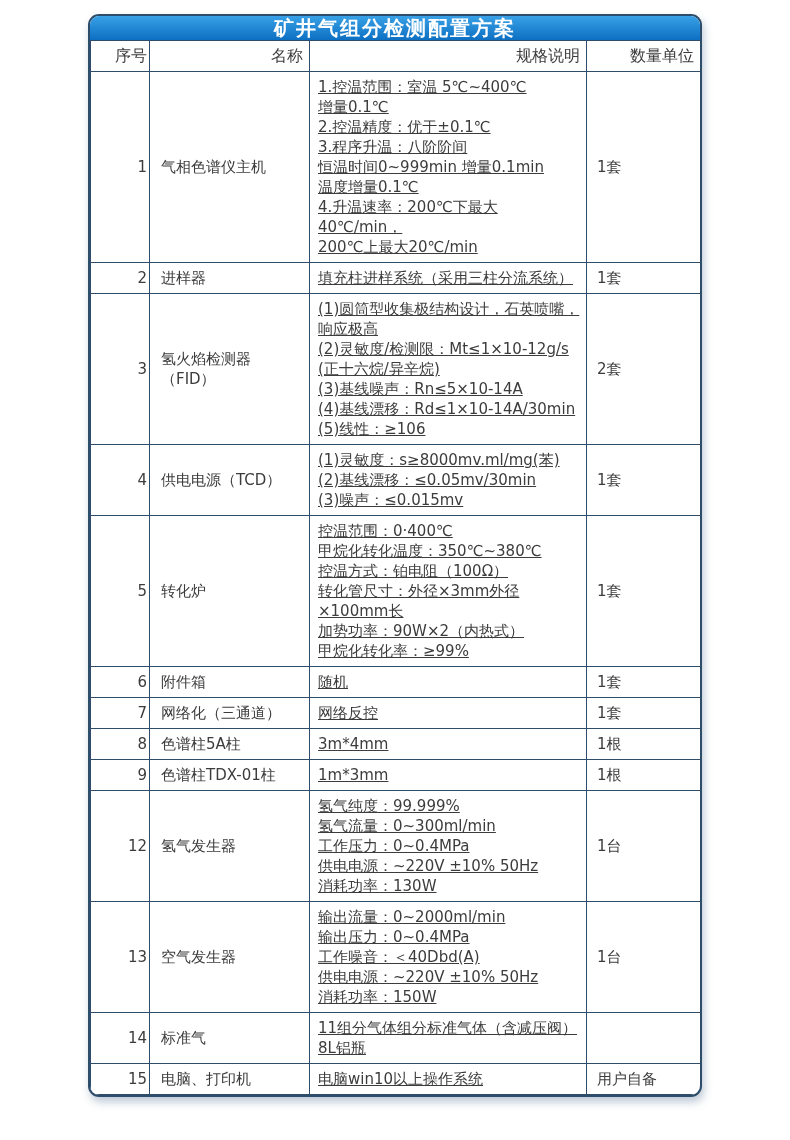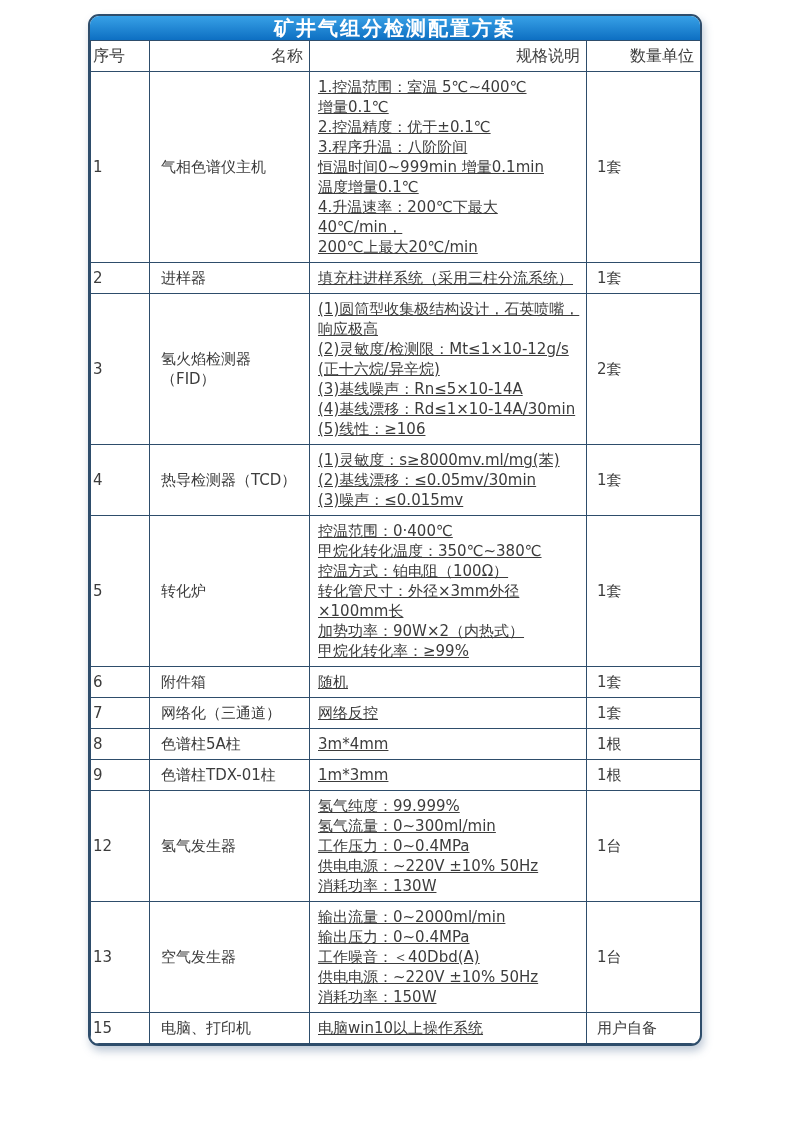--- a/index.html
+++ b/index.html
@@ -54,21 +54,21 @@
     height: 31px;
     padding: 4px 6px;
   }
 
   .spec-table td {
     font-size: 15px;
     line-height: 20px;
     padding: 5px 4px;
   }
 
-  th.col-no, td.col-no { text-align: left; padding-left: 2px; padding-right: 2px; margin-top: 29px; }
+  th.col-no, td.col-no { text-align: right; padding-left: 2px; padding-right: 2px; margin-top: 29px; }
   th.col-name, td.col-name { padding-left: 11px; }
   th.col-spec, td.col-spec { padding-left: 8px; }
   th.col-qty,  td.col-qty  { padding-left: 10px; }
 
   td.col-spec { white-space: pre-line; text-decoration: underline; }
 
   
   .spec-table td { min-height: 31px; }
 </style>
 </head>
@@ -119,21 +119,21 @@
 响应极高
 (2)灵敏度/检测限：Mt≤1×10-12g/s
 (正十六烷/异辛烷)
 (3)基线噪声：Rn≤5×10-14A
 (4)基线漂移：Rd≤1×10-14A/30min
 (5)线性：≥106</td>
           <td class="col-qty">2套</td>
         </tr>
         <tr>
           <td class="col-no">4</td>
-          <td class="col-name">热导检测器（TCD）</td>
+          <td class="col-name">供电电源（TCD）</td>
           <td class="col-spec">(1)灵敏度：s≥8000mv.ml/mg(苯)
 (2)基线漂移：≤0.05mv/30min
 (3)噪声：≤0.015mv</td>
           <td class="col-qty">1套</td>
         </tr>
         <tr>
           <td class="col-no">5</td>
           <td class="col-name">转化炉</td>
           <td class="col-spec">控温范围：0·400℃
 甲烷化转化温度：350℃~380℃
@@ -181,20 +181,27 @@
           <td class="col-no">13</td>
           <td class="col-name">空气发生器</td>
           <td class="col-spec">输出流量：0~2000ml/min
 输出压力：0~0.4MPa
 工作噪音：＜40Dbd(A)
 供电电源：~220V ±10% 50Hz
 消耗功率：150W</td>
           <td class="col-qty">1台</td>
         </tr>
         <tr>
+          <td class="col-no">14</td>
+          <td class="col-name">标准气</td>
+          <td class="col-spec">11组分气体组分标准气体（含减压阀）
+8L铝瓶</td>
+          <td class="col-qty"></td>
+        </tr>
+        <tr>
           <td class="col-no">15</td>
           <td class="col-name">电脑、打印机</td>
           <td class="col-spec">电脑win10以上操作系统</td>
           <td class="col-qty">用户自备</td>
         </tr>
       </tbody>
   </table>
 </div>
 
 </body></html>

